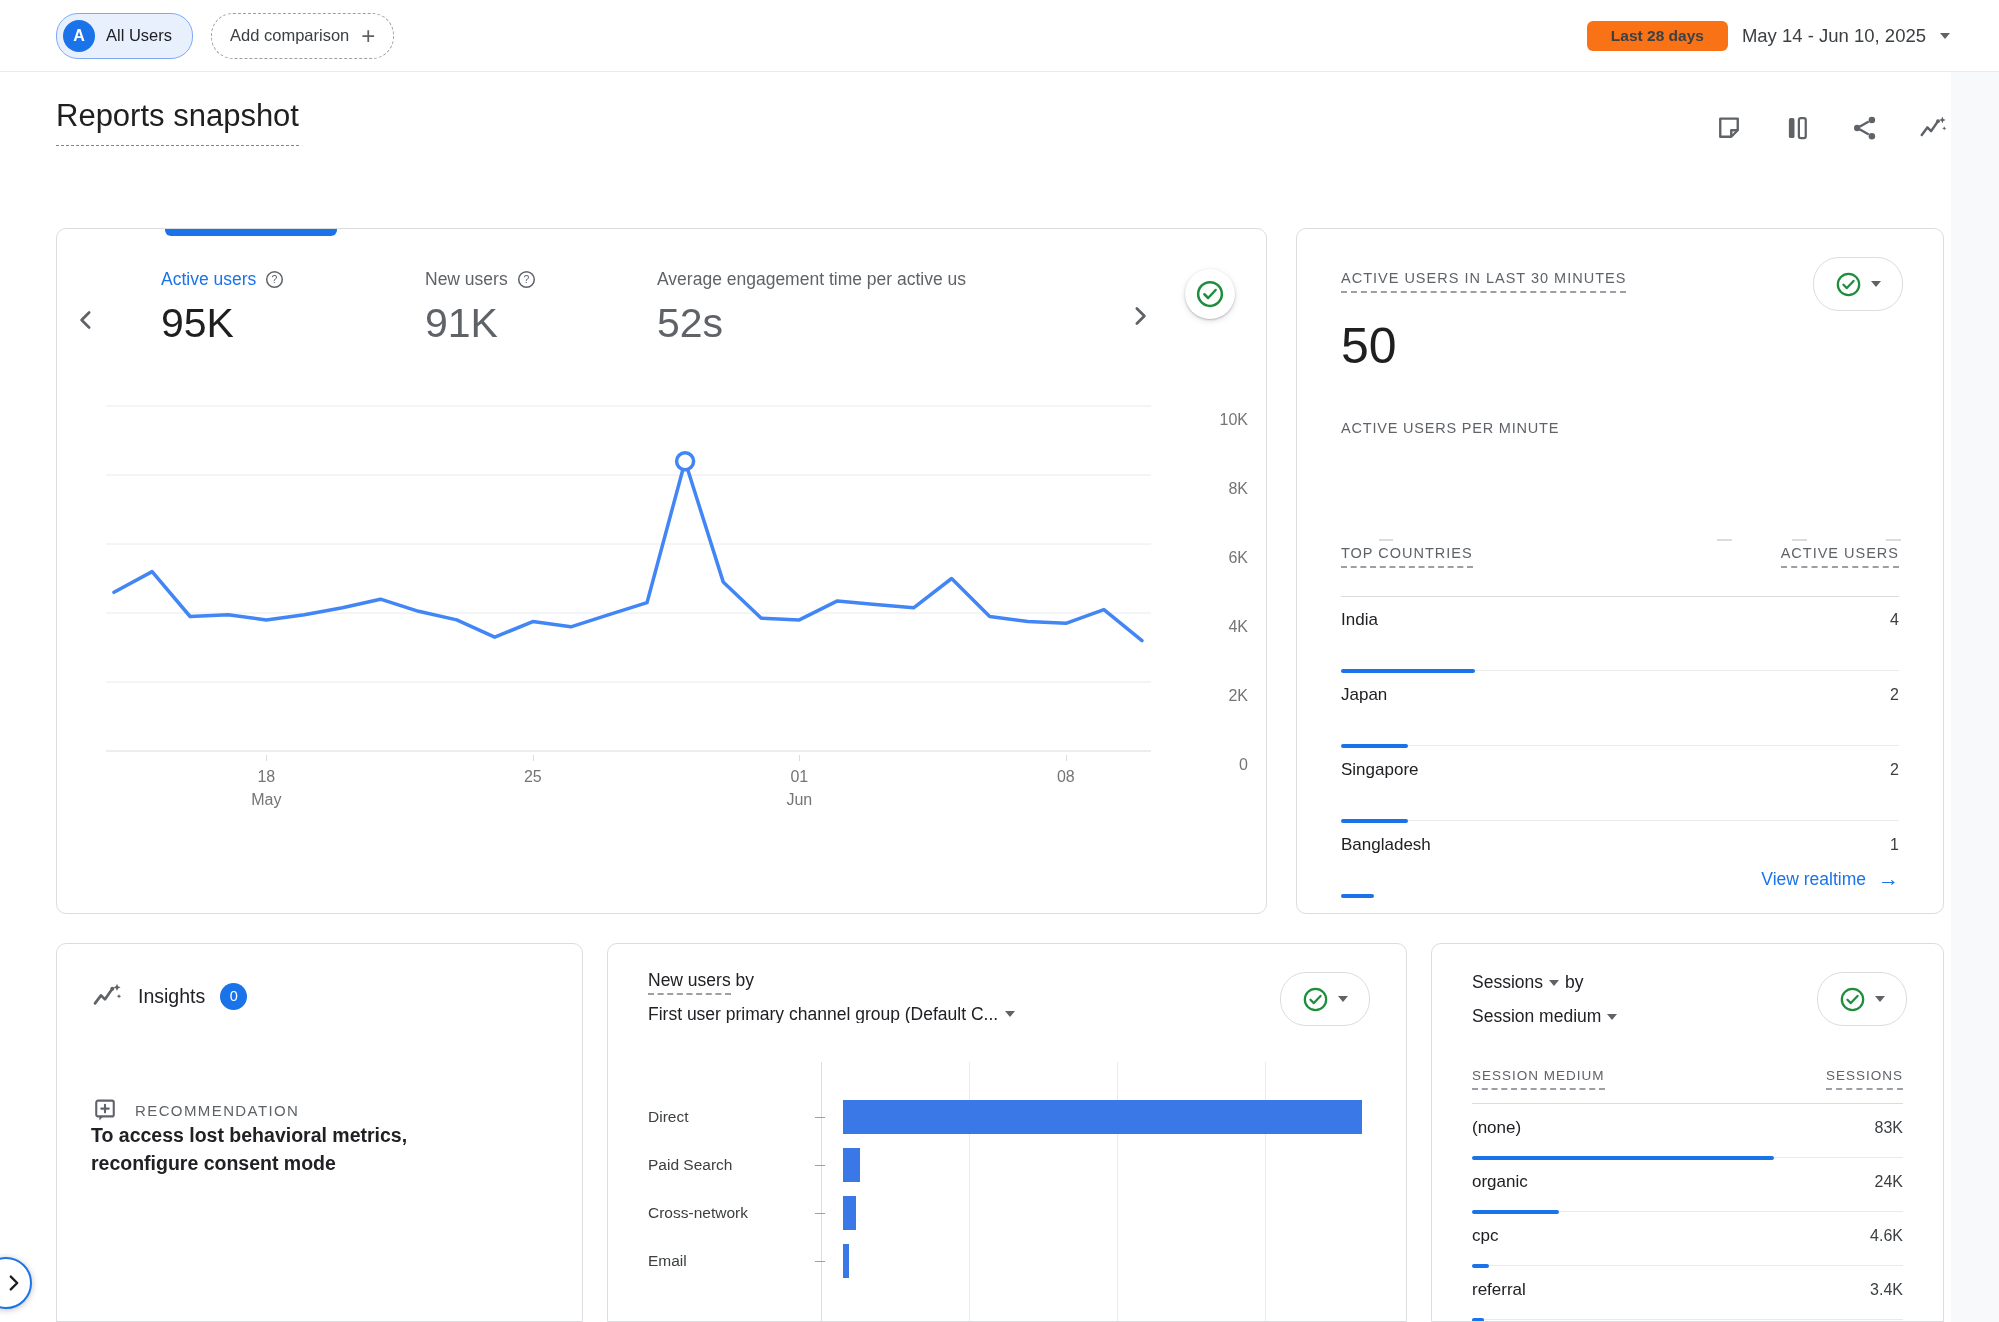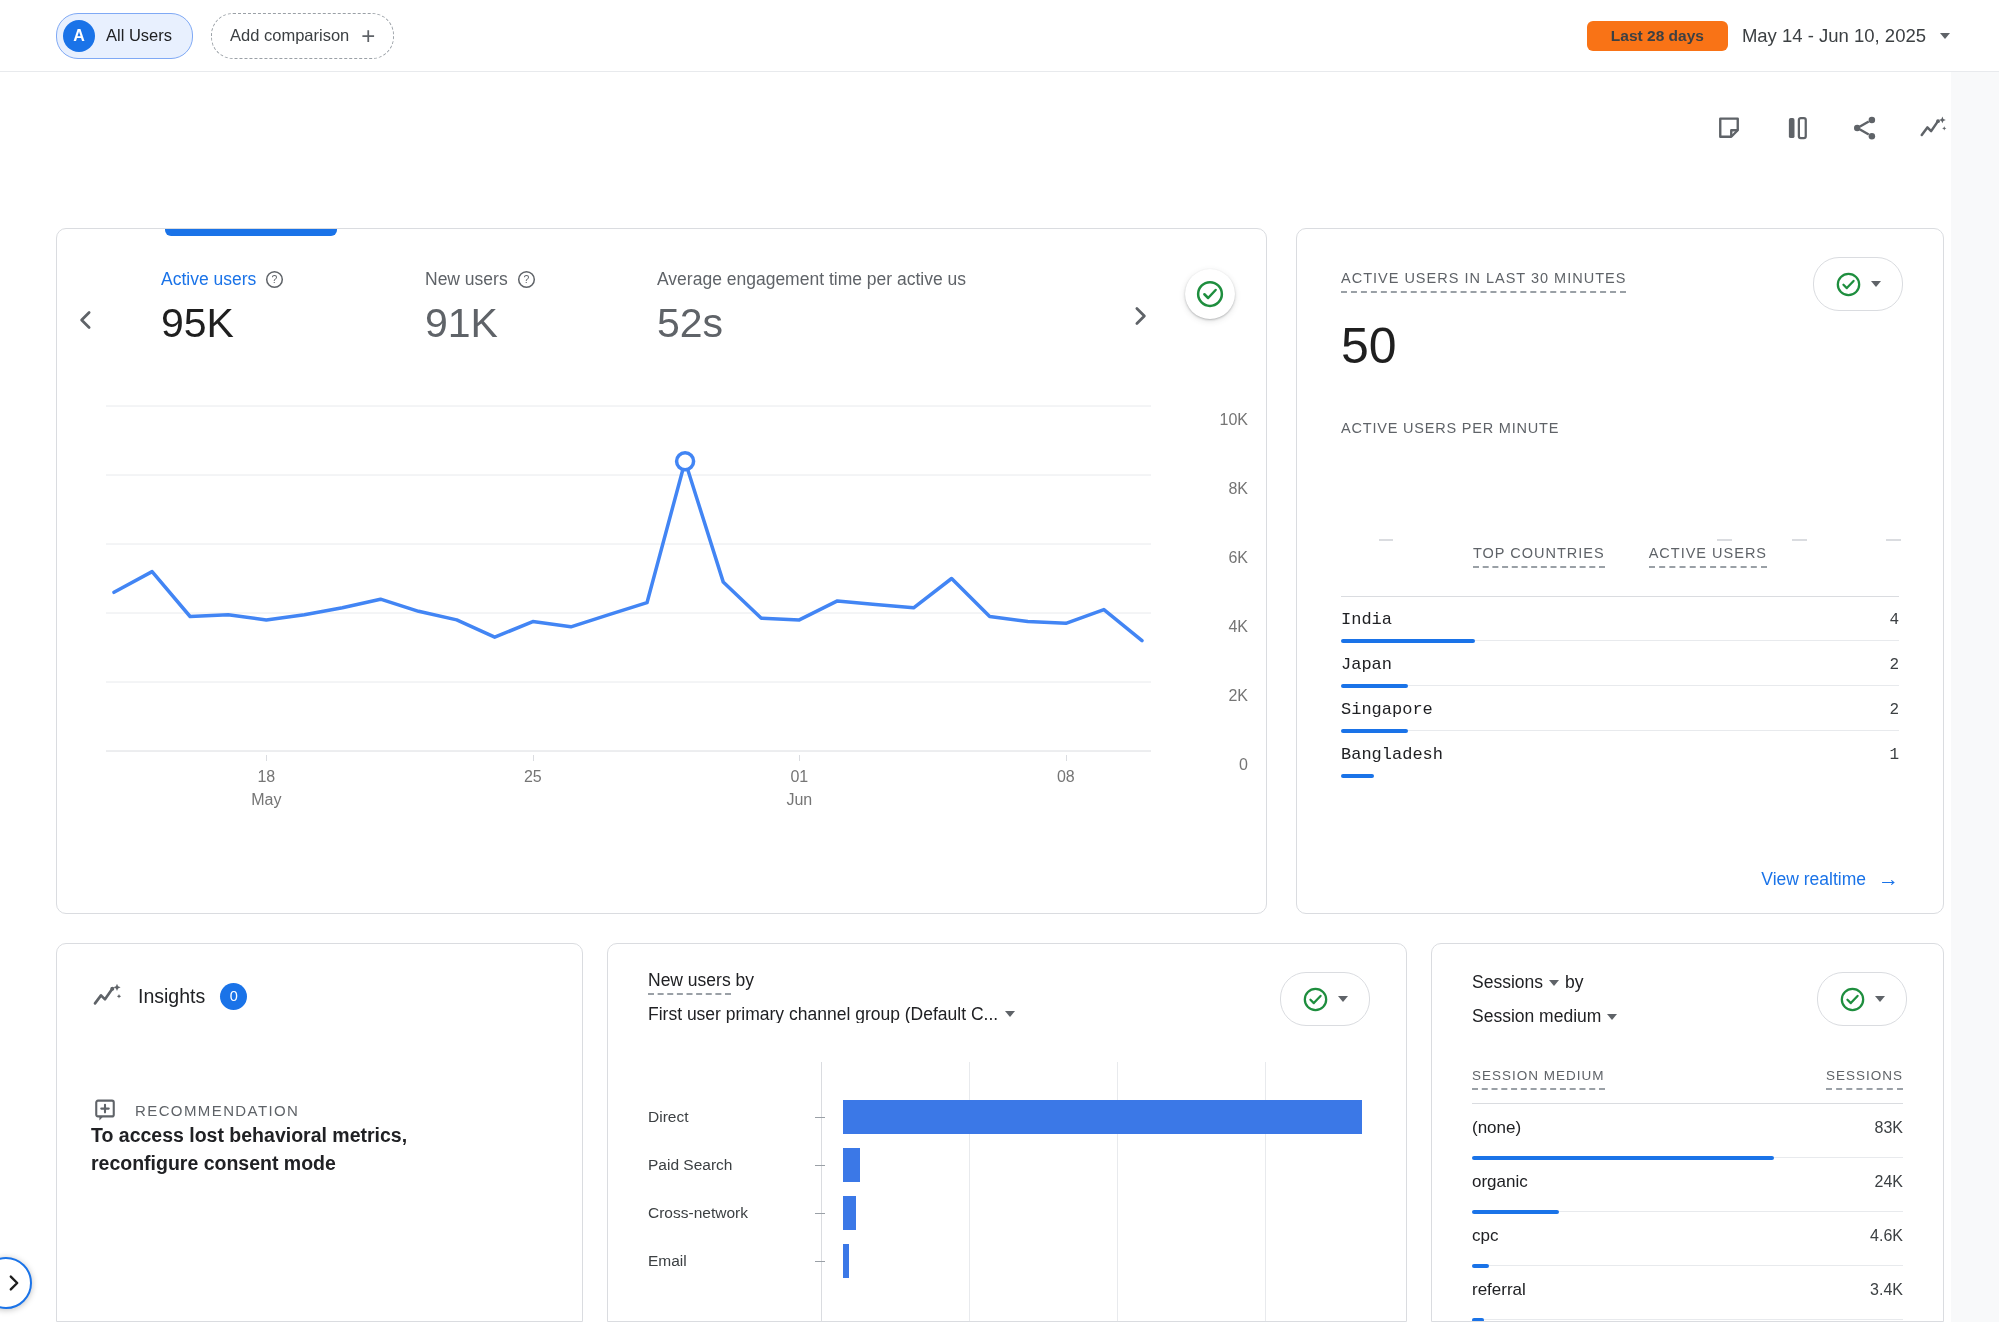--- a/index.html
+++ b/index.html
@@ -55,24 +55,24 @@
   
   .rt-pad{position:absolute;left:44px;right:44px;}
   .rt-title{top:40px;}
   .check-pill{position:absolute;right:40px;top:28px;width:88px;height:52px;border:1px solid #dadce0;border-radius:26px;background:#fff;display:flex;align-items:center;justify-content:center;gap:9px;cursor:pointer;}
   .rt-big{position:absolute;left:44px;top:88px;font-size:50px;color:#1f1f1f;}
   .rt-minute-label{top:190px;}
   .rt-bars{position:absolute;left:44px;top:216px;width:560px;height:96px;display:flex;align-items:flex-end;gap:4px;}
   .rt-bars .slot{flex:1;display:flex;align-items:flex-end;}
   .rt-bars .bar{width:100%;background:#3b78e7;}
   .rt-bars .zero{width:100%;height:2px;background:#dadce0;}
-  .ct-header{top:316px;display:flex;justify-content:center;gap:44px;}
+  .ct-header{top:316px;display:flex;justify-content:space-between;gap:44px;}
   .ct-divider{position:absolute;left:44px;right:44px;top:367px;height:1px;background:#dadce0;}
   .ct-rows{position:absolute;left:44px;right:44px;top:367px;}
-  .ct-row{position:relative;height:45px;font-family:Liberation Mono, monospace;}
+  .ct-row{position:relative;height:75px;}
   .ct-name{position:absolute;left:0;top:14px;font-size:17px;color:#202124;}
   .ct-val{position:absolute;right:0;top:15px;font-size:16px;color:#3c4043;}
   .ct-line{position:absolute;left:0;right:0;bottom:0;height:1px;background:#e8eaed;}
   .ct-bar{position:absolute;left:0;bottom:-1.5px;height:4px;border-radius:2px;background:#1a73e8;}
   .rt-link{position:absolute;right:44px;top:638px;display:flex;align-items:center;gap:12px;color:#1a73e8;font-size:17.5px;cursor:pointer;}
   .rt-link .arrow{font-size:21px;}
 
   
   .ins-row1{position:absolute;left:34px;top:36px;display:flex;align-items:center;gap:15px;cursor:pointer;}
   .ins-title{font-size:19.5px;color:#202124;}
@@ -123,20 +123,21 @@
     </div>
     <div class="tb-spacer"></div>
     <div class="date-ctl">
       <span class="date-preset">Last 28 days</span>
       <span class="date-range">May 14 - Jun 10, 2025</span>
       <span class="caret"></span>
     </div>
   </div>
 
   <div class="title-row">
+    <span class="page-title">Reports snapshot</span>
     <div class="toolbar">
       <div class="tool-btn">
         <svg width="30" height="30" viewBox="0 0 24 24">
             <path d="M5 4.5h14v9.3l-5.2 5.2H5z" fill="none" stroke="#5f6368" stroke-width="1.9" stroke-linejoin="round"></path>
             <path d="M13.8 19v-5.2H19" fill="none" stroke="#5f6368" stroke-width="1.9" stroke-linejoin="round"></path>
           </svg>
       </div>
       <div class="tool-btn">
         <svg width="30" height="30" viewBox="0 0 24 24">
             <rect x="5.5" y="4" width="4.5" height="16" rx="1.5" fill="#5f6368"></rect>

